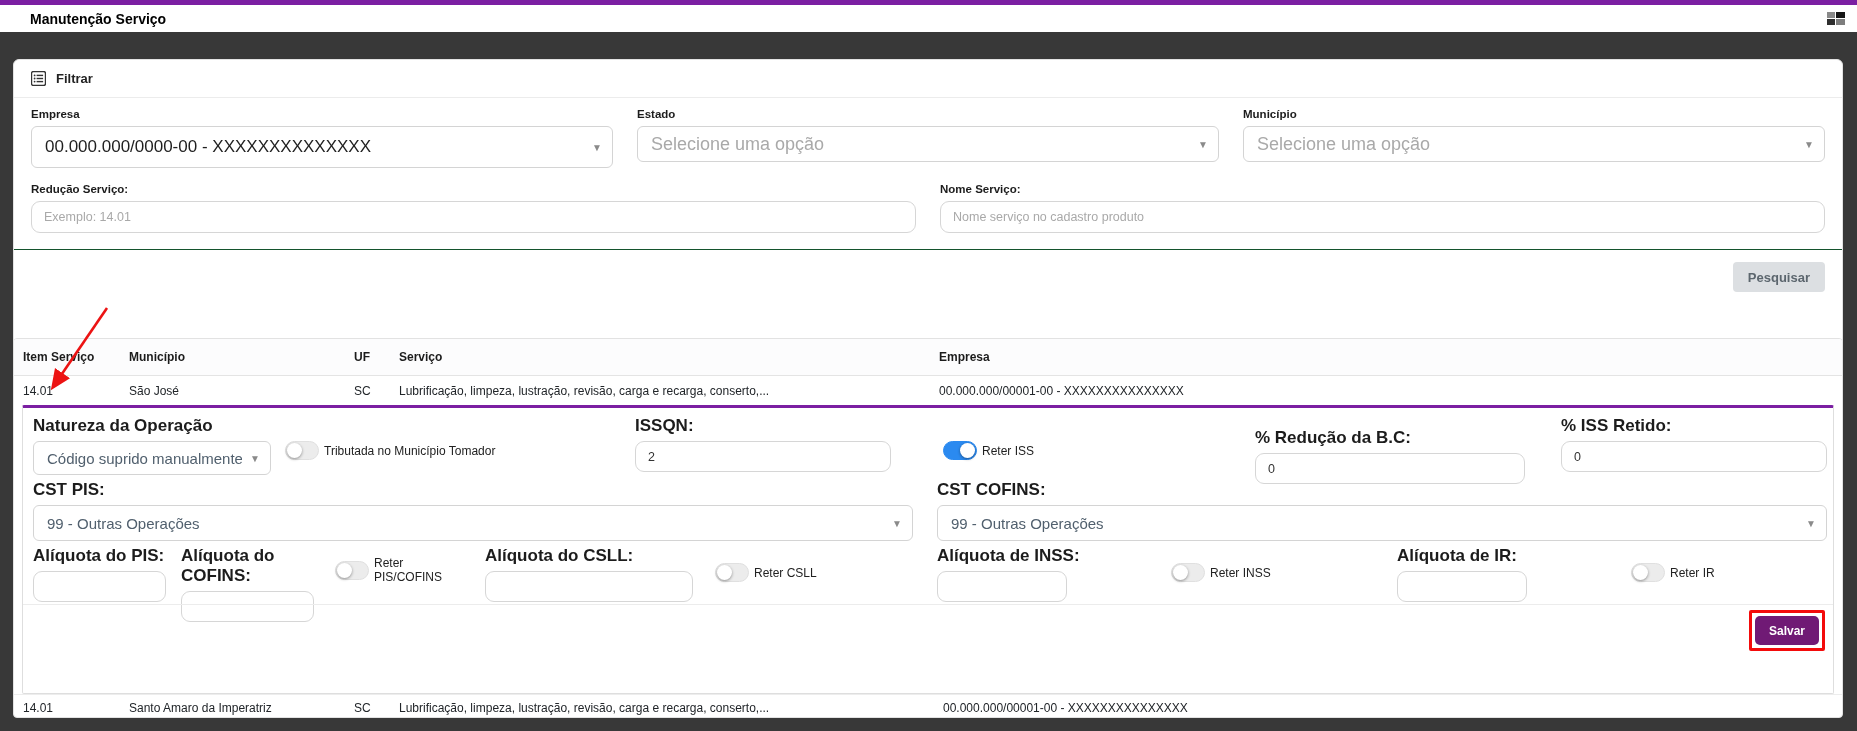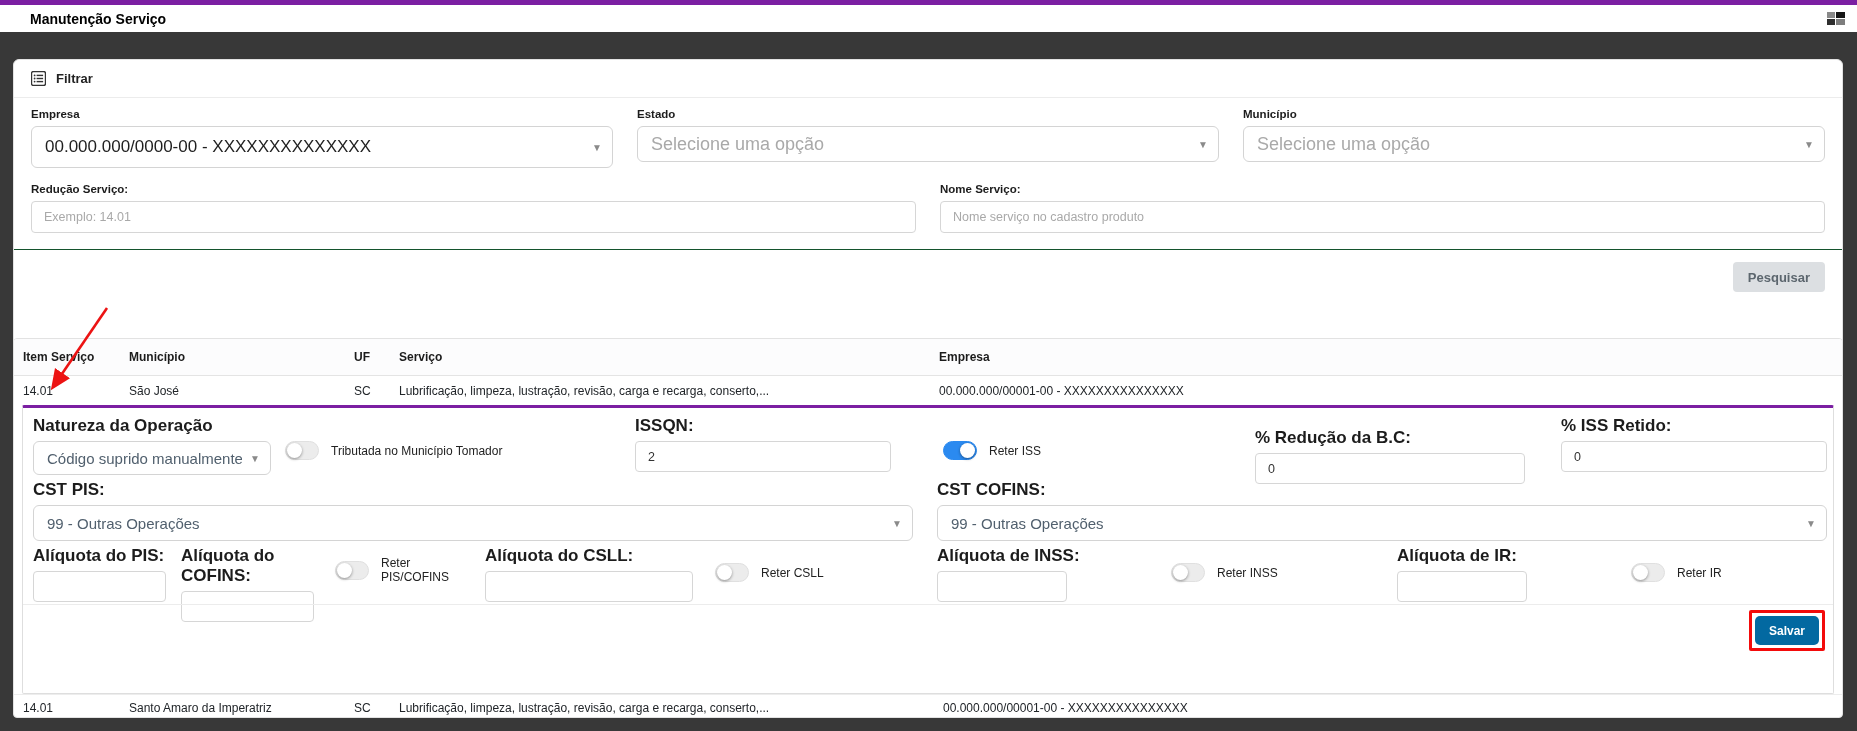--- a/index.html
+++ b/index.html
@@ -34,21 +34,21 @@
   .f-col { flex:1; }
   .f-label { font-size:11.5px; font-weight:bold; color:#1c1c1c; margin-bottom:6px; }
   .select {
     position:relative; height:38px; border:1px solid #d4d4d4; border-radius:6px; background:#fff;
     display:flex; align-items:center; padding:0 28px 0 13px; cursor:pointer;
   }
   .select .sel-value { font-size:17px; color:#1f1f1f; white-space:nowrap; overflow:hidden; }
   .select .sel-placeholder { font-size:18px; color:#a9a9a9; }
   .caret { position:absolute; right:10px; top:50%; transform:translateY(-50%); font-size:10px; color:#8a8a8a; }
   .tinput {
-    width:100%; height:32px; border:1px solid #d6d6d6; border-radius:4px; padding:0 12px;
+    width:100%; height:32px; border:1px solid #d6d6d6; border-radius:9px; padding:0 12px;
     font-family:"Liberation Sans", sans-serif; font-size:12.5px; color:#333; outline:none;
   }
   .tinput::placeholder { color:#a9a9a9; }
   .filter-footer { margin-top:16px; border-top:1px solid #14532d; padding:12px 17px 0; display:flex; justify-content:flex-end; }
   .btn-search {
     background:#dcdfe2; color:#5c666e; border:none; border-radius:4px; height:30px; padding:0 15px;
     font-family:"Liberation Sans", sans-serif; font-size:13px; font-weight:bold; cursor:pointer;
   }
 
   
@@ -66,30 +66,30 @@
   .editor-panel {
     margin:0 8px; height:289px; border:1px solid #dedede; border-top:3px solid #7b1fa2; border-radius:2px; background:#fff;
   }
   .ep-header { height:40px; display:flex; align-items:center; gap:9px; padding:0 14px; border-bottom:1px solid #ececec; font-size:12.5px; font-weight:bold; color:#2b2b2b; }
   .ep-body { position:relative; height:244px; }
   .grp { position:absolute; }
   .grp .f-label { margin-bottom:5px; font-size:17px; }
   .ctl-select { height:34px; border-radius:6px; }
   .ctl-select .sel-value { font-size:15px; color:#51606e; }
   .ctl-input { height:31px; }
-  .toggle-grp { position:absolute; display:flex; align-items:center; gap:12px; }
+  .toggle-grp { position:absolute; display:flex; align-items:center; gap:5px; }
   .toggle { position:relative; width:34px; height:19px; border-radius:10px; background:#ececec; border:1px solid #e0e0e0; cursor:pointer; flex:none; }
   .toggle .knob { position:absolute; top:1px; left:1px; width:15px; height:15px; border-radius:50%; background:#fff; box-shadow:0 1px 3px rgba(0,0,0,.4); }
   .toggle.on { background:#2b8af0; border-color:#2b8af0; }
   .toggle.on .knob { left:auto; right:1px; }
   .toggle-label { font-size:12px; color:#222; line-height:14px; }
   .ep-divider { position:absolute; left:0; right:0; top:196px; border-top:1px solid #ececec; }
   .save-wrap { position:absolute; right:8px; top:202px; border:3px solid #f30b0b; padding:3px; border-radius:2px; }
   .btn-save {
-    background:#0369a1; color:#fff; border:none; border-radius:5px; height:29px; padding:0 14px;
+    background:#701a75; color:#fff; border:none; border-radius:5px; height:29px; padding:0 14px;
     font-family:"Liberation Sans", sans-serif; font-size:12px; font-weight:bold; cursor:pointer;
   }
 
   
   .annotation-svg { position:absolute; top:0; left:0; pointer-events:none; z-index:20; }
 
   .icon-svg { flex:none; display:block; }
 </style>
 </head>
 <body>

